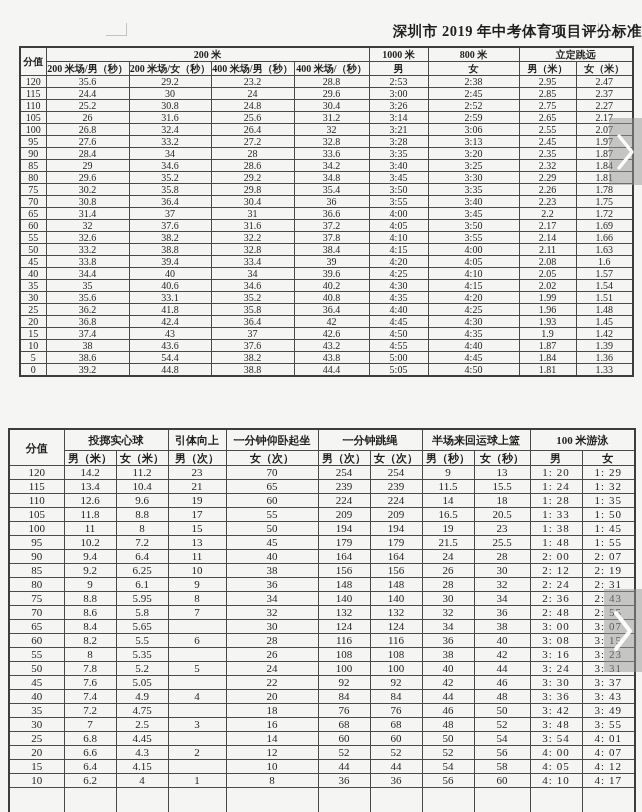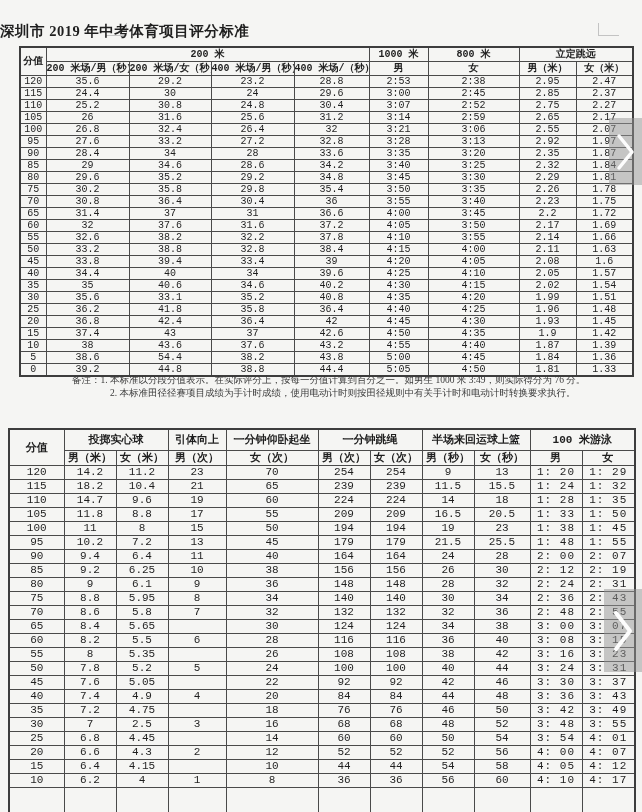--- a/index.html
+++ b/index.html
@@ -1,21 +1,21 @@
 <!DOCTYPE html>
 <html><head>
 <meta charset="utf-8">
 <style>
   html,body{margin:0;padding:0;}
   body{width:642px;height:812px;overflow:hidden;background:#f5f5f3;}
   .canvas{position:relative;width:642px;height:812px;overflow:hidden;
           font-family:"Liberation Serif","DejaVu Serif",serif;color:#1f1f1f;}
-  .page-title{position:absolute;left:0;top:22px;width:642px;text-align:left;
+  .page-title{position:absolute;left:0;top:22px;width:642px;text-align:right;
               font-size:14.5px;font-weight:bold;letter-spacing:.5px;}
-  table{border-collapse:collapse;table-layout:fixed;position:absolute;background:transparent;font-family:Liberation Mono, monospace;}
+  table{border-collapse:collapse;table-layout:fixed;position:absolute;background:transparent;}
   th,td{border:1px solid #4a4a4a;text-align:center;padding:0;overflow:hidden;white-space:nowrap;}
   thead th{font-weight:bold;}
   
   .t1{left:19px;top:46px;width:613px;font-size:10px;border:2px solid #3d3d3d;}
   .t1 th{height:13px;line-height:13px;font-size:10px;}
   .t1 td{height:11px;line-height:11px;}
   
   .t2{left:8px;top:428px;width:626px;font-size:11px;border:2px solid #3d3d3d;}
   .t2 thead tr:first-child th{height:20px;line-height:20px;}
   .t2 thead tr:last-child th{height:14px;line-height:14px;}
@@ -97,21 +97,21 @@
           <td>2:45</td>
           <td>2.85</td>
           <td>2.37</td>
         </tr>
         <tr>
           <td>110</td>
           <td>25.2</td>
           <td>30.8</td>
           <td>24.8</td>
           <td>30.4</td>
-          <td>3:07</td>
+          <td>3:26</td>
           <td>2:52</td>
           <td>2.75</td>
           <td>2.27</td>
         </tr>
         <tr>
           <td>105</td>
           <td>26</td>
           <td>31.6</td>
           <td>25.6</td>
           <td>31.2</td>
@@ -132,21 +132,21 @@
           <td>2.07</td>
         </tr>
         <tr>
           <td>95</td>
           <td>27.6</td>
           <td>33.2</td>
           <td>27.2</td>
           <td>32.8</td>
           <td>3:28</td>
           <td>3:13</td>
-          <td>2.92</td>
+          <td>2.45</td>
           <td>1.97</td>
         </tr>
         <tr>
           <td>90</td>
           <td>28.4</td>
           <td>34</td>
           <td>28</td>
           <td>33.6</td>
           <td>3:35</td>
           <td>3:20</td>
@@ -347,24 +347,20 @@
           <td>38.8</td>
           <td>44.4</td>
           <td>5:05</td>
           <td>4:50</td>
           <td>1.81</td>
           <td>1.33</td>
         </tr>
       </tbody>
   </table>
 
-  <div class="notes">
-    <div class="l1">备注：1. 本标准以分段分值表示。在实际评分上，按每一分值计算到百分之一。如男生 1000 米 3:49，则实际得分为 76 分。</div>
-    <div class="l2">2. 本标准田径径赛项目成绩为手计时成绩，使用电动计时则按田径规则中有关手计时和电动计时转换要求执行。</div>
-  </div>
 
   <table class="t2">
     <colgroup>
       <col style="width:55px">
         <col style="width:52px">
         <col style="width:52px">
       <col style="width:58px">
         <col style="width:92px">
         <col style="width:52px">
       <col style="width:52px">
@@ -405,34 +401,34 @@
           <td>70</td>
           <td>254</td>
           <td>254</td>
           <td>9</td>
           <td>13</td>
           <td class="swim">1: 20</td>
           <td class="swim">1: 29</td>
         </tr>
         <tr>
           <td>115</td>
-          <td>18.2</td>
+          <td>13.4</td>
           <td>10.4</td>
           <td>21</td>
           <td>65</td>
           <td>239</td>
           <td>239</td>
           <td>11.5</td>
           <td>15.5</td>
           <td class="swim">1: 24</td>
           <td class="swim">1: 32</td>
         </tr>
         <tr>
           <td>110</td>
-          <td>14.7</td>
+          <td>12.6</td>
           <td>9.6</td>
           <td>19</td>
           <td>60</td>
           <td>224</td>
           <td>224</td>
           <td>14</td>
           <td>18</td>
           <td class="swim">1: 28</td>
           <td class="swim">1: 35</td>
         </tr>

